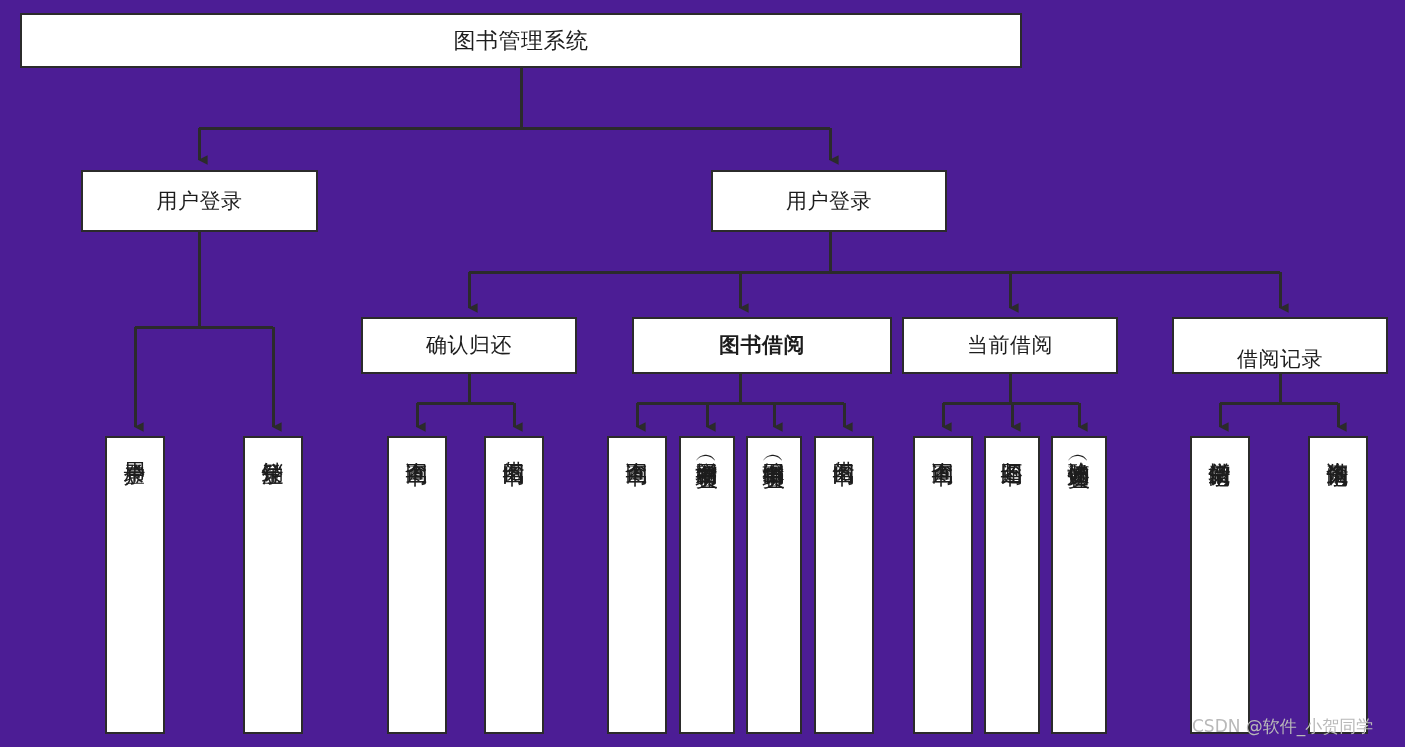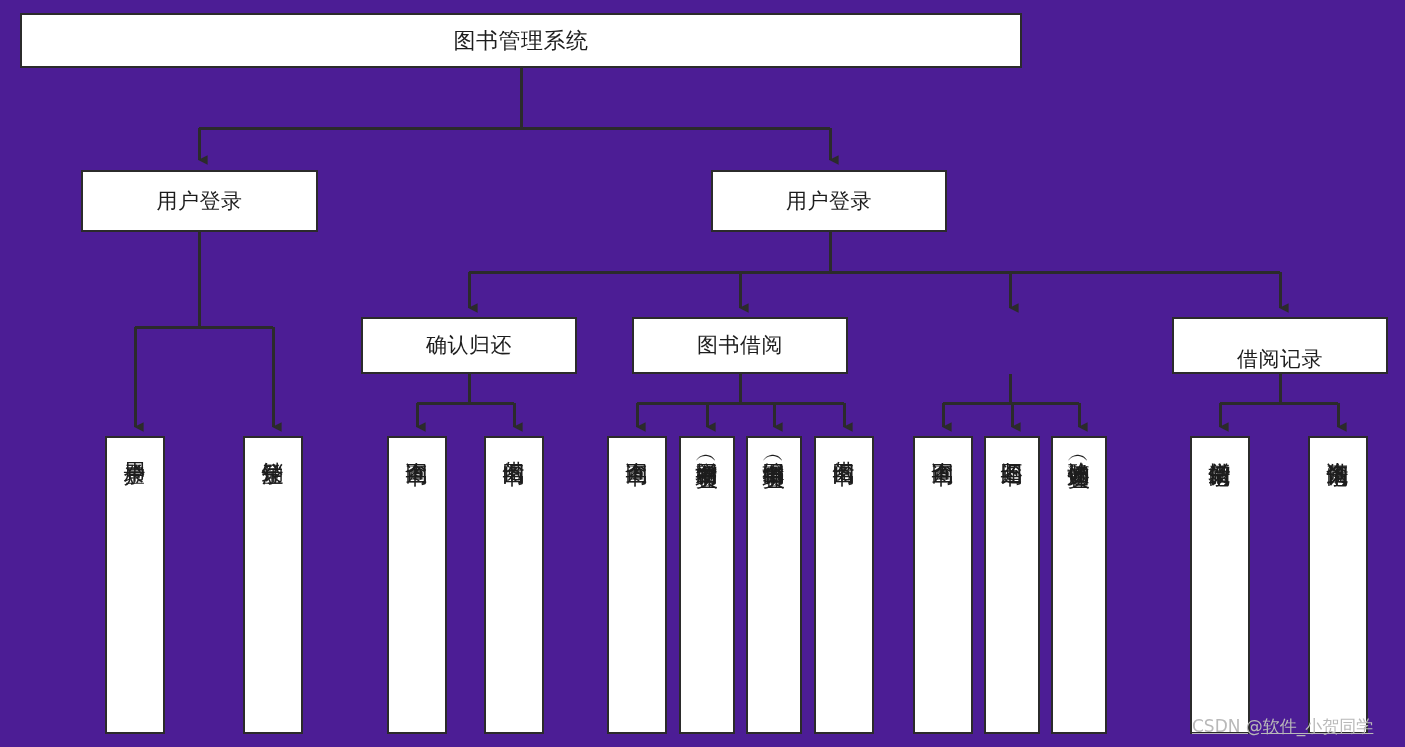--- a/index.html
+++ b/index.html
@@ -63,21 +63,20 @@
   }
   .watermark {
     position: absolute;
     left: 1192px;
     top: 715px;
     font-size: 17px;
     color: #b9b9b9;
     z-index: 3;
     white-space: nowrap;
     font-family: "DejaVu Sans", "Liberation Sans", sans-serif;
-    text-decoration: underline;
   }
 </style>
 </head>
 <body>
 
 <div id="diagram-root">
 
   <svg class="edges" viewBox="0 0 1405 747">
     <defs>
       <marker id="arrow" markerWidth="12" markerHeight="12" refX="5.2" refY="8.6" orient="auto" markerUnits="userSpaceOnUse">
@@ -147,22 +146,25 @@
   <div class="node horizontal" style="left:81px; top:170px; width:237px; height:62px;">
     <span class="label">用户登录</span>
   </div>
   <div class="node horizontal" style="left:711px; top:170px; width:236px; height:62px;">
     <span class="label">用户登录</span>
   </div>
 
   <div class="node horizontal" style="left:361px; top:317px; width:216px; height:57px;">
     <span class="label">确认归还</span>
   </div>
-  <div class="node horizontal" style="left:632px; top:317px; width:216px; height:57px;">
+  <div class="node horizontal" style="left:632px; top:317px; width:260px; height:57px;font-weight:bold;">
     <span class="label">图书借阅</span>
+  </div>
+  <div class="node horizontal" style="left:902px; top:317px; width:216px; height:57px;">
+    <span class="label">当前借阅</span>
   </div>
   <div class="node horizontal" style="left:1172px; top:317px; width:216px; height:57px;align-items:flex-end;">
     <span class="label">借阅记录</span>
   </div>
 
   <div class="node vertical" style="left:105px; top:436px; width:60px; height:298px;">
     <span class="label">用户登录</span>
   </div>
   <div class="node vertical" style="left:243px; top:436px; width:60px; height:298px;">
     <span class="label">注销登录</span>

